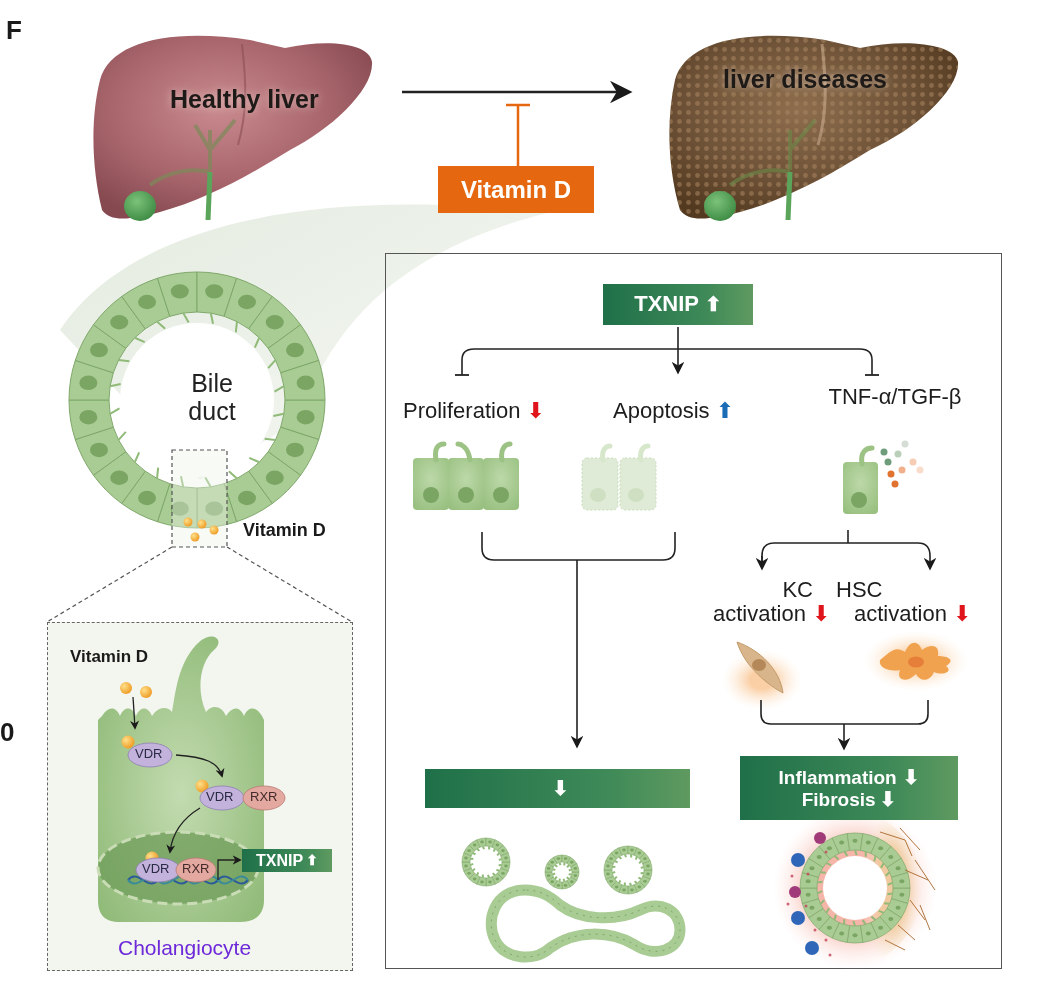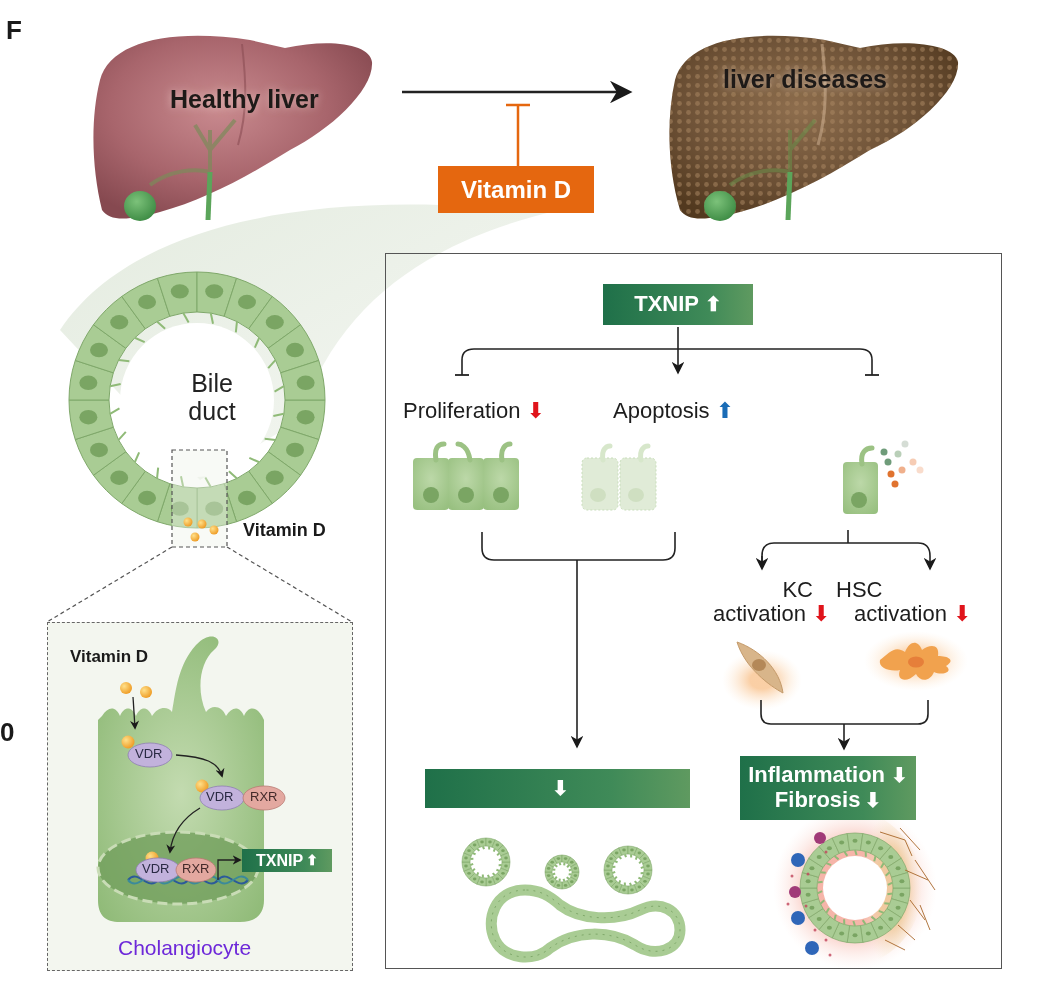--- a/index.html
+++ b/index.html
@@ -583,30 +583,31 @@
 
 <div class="lbl txt22" style="left:403px;top:399px;text-align:center;">
   <span>Proliferation</span>
   <span class="arr-dn red-arr"></span>
 </div>
 <div class="lbl txt22" style="left:613px;top:399px;">
   <span>Apoptosis</span>
   <span class="arr-up blue-arr"></span>
 </div>
 <div class="lbl txt22" style="left:800px;top:385px;text-align:right;width:190px;">
+  <div style="text-align:center;">TNF-α/TGF-β</div>
 </div>
 
 <div class="lbl txt22" style="left:703px;top:578px;text-align:right;width:110px;">
   <div>KC</div>
   <div style="margin-left:10px;"><span>activation</span> <span class="arr-dn red-arr"></span></div>
 </div>
 <div class="lbl txt22" style="left:836px;top:578px;text-align:left;width:110px;">
   <div>HSC</div>
   <div style="margin-left:18px;"><span>activation</span> <span class="arr-dn red-arr"></span></div>
 </div>
 
 <div class="green-box" style="left:425px;top:769px;width:265px;height:39px;font-size:22px;">
     <span class="arr-dn white-arr" style="margin-left:6px;font-size:20px;"></span>
 </div>
-<div class="green-box" style="left:740px;top:756px;width:176px;height:64px;font-size:22px;flex-direction:column;">
+<div class="green-box" style="left:740px;top:756px;width:218px;height:64px;font-size:19px;flex-direction:column;">
   <div><span>Inflammation</span><span class="arr-dn white-arr" style="margin-left:6px;font-size:20px;"></span></div>
   <div><span>Fibrosis</span><span class="arr-dn white-arr" style="margin-left:4px;font-size:20px;"></span></div>
 </div>
 
 </body></html>

